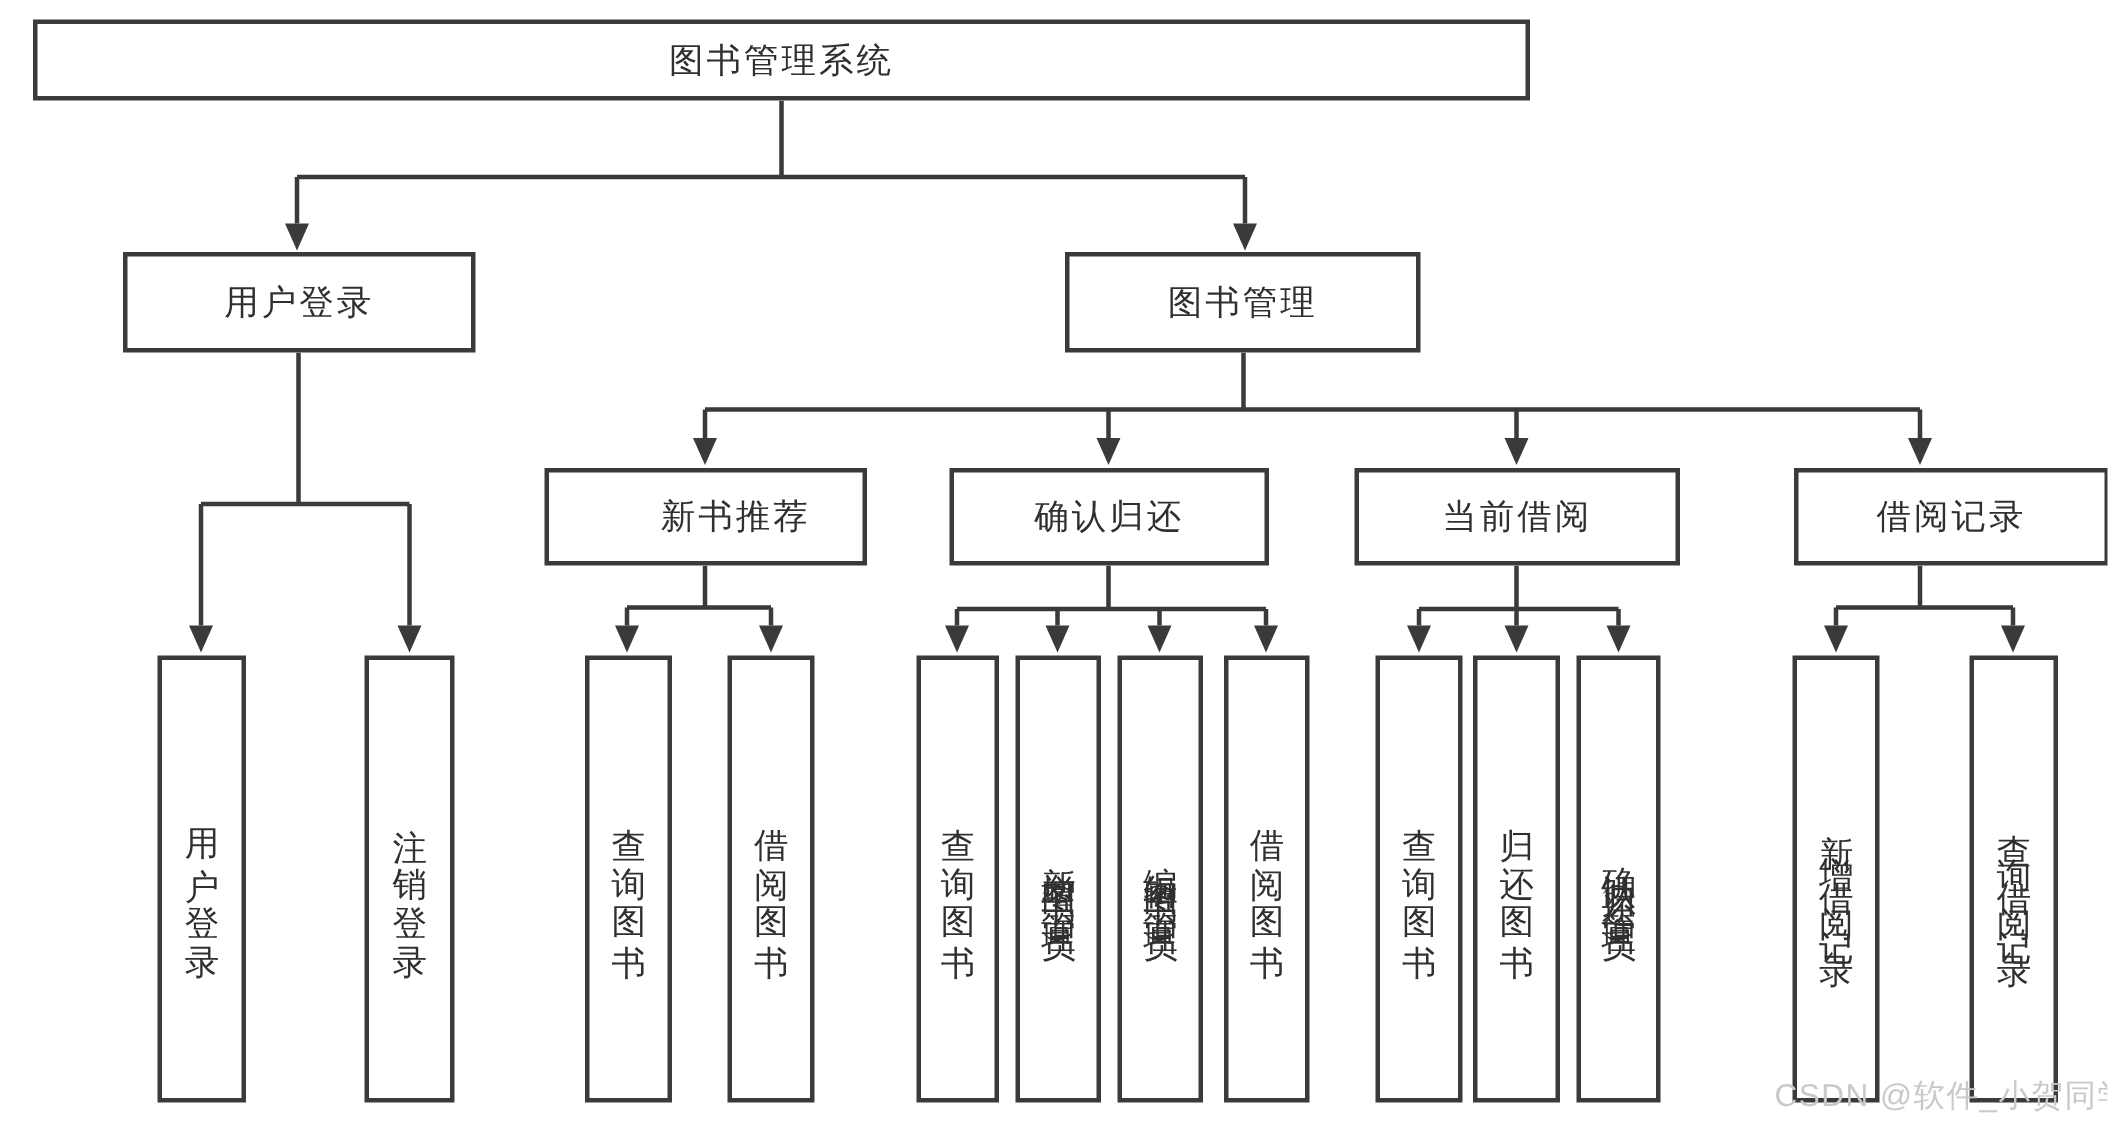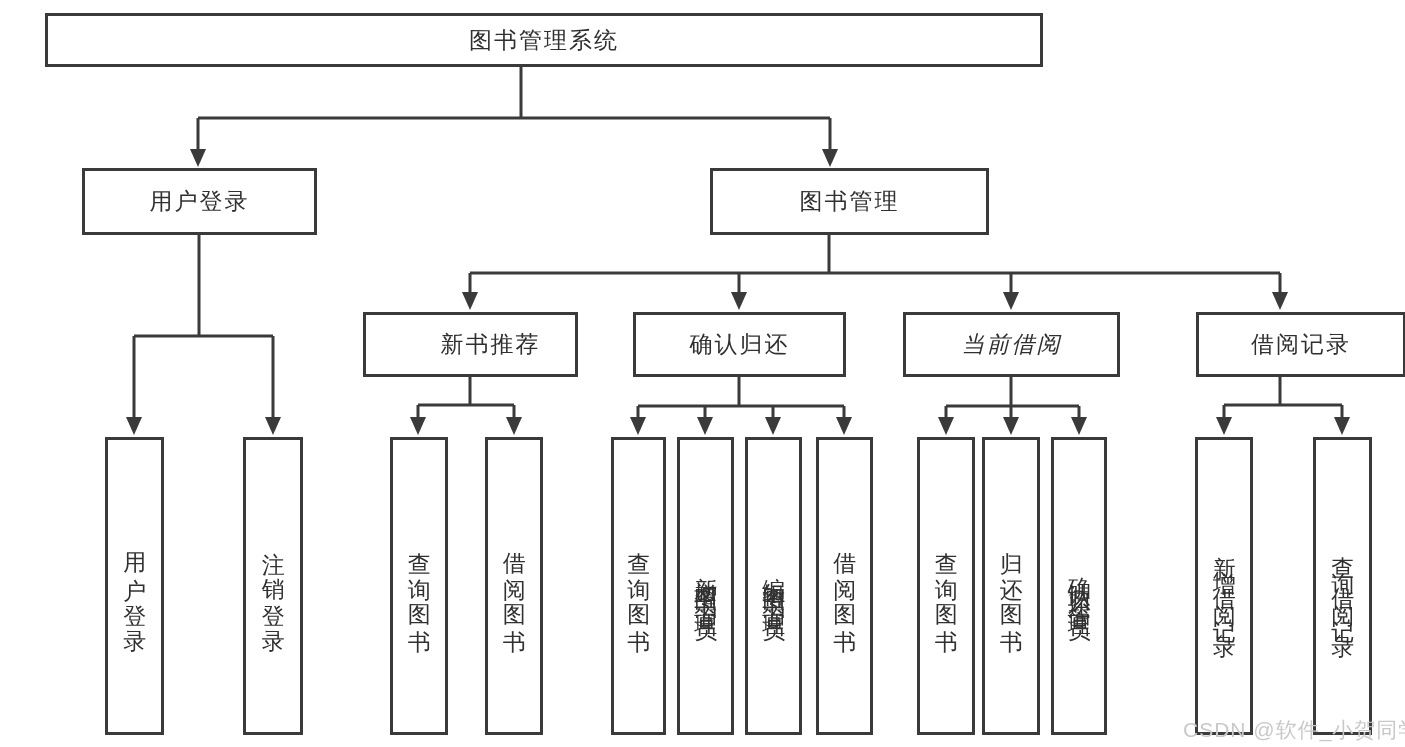--- a/index.html
+++ b/index.html
@@ -98,28 +98,28 @@
       <polygon points="765,417 781,417 773,435"></polygon>
       <polygon points="836,417 852,417 844,435"></polygon>
       <polygon points="938,417 954,417 946,435"></polygon>
       <polygon points="1003,417 1019,417 1011,435"></polygon>
       <polygon points="1071,417 1087,417 1079,435"></polygon>
       <polygon points="1216,417 1232,417 1224,435"></polygon>
       <polygon points="1334,417 1350,417 1342,435"></polygon>
     </g>
   </svg>
 
-  <div class="hnode" style="left:22px; top:13px; width:998px; height:54px;margin-left:23px;">图书管理系统</div>
+  <div class="hnode" style="left:22px; top:13px; width:998px; height:54px;">图书管理系统</div>
 
   <div class="hnode" style="left:82px; top:168px; width:235px; height:67px;">用户登录</div>
-  <div class="hnode" style="left:710px; top:168px; width:279px; height:67px;">图书管理</div>
+  <div class="hnode" style="left:710px; top:168px; width:237px; height:67px;">图书管理</div>
 
   <div class="hnode" style="left:363px; top:312px; width:215px; height:65px;padding-left:40px;">新书推荐</div>
   <div class="hnode" style="left:633px; top:312px; width:213px; height:65px;">确认归还</div>
-  <div class="hnode" style="left:903px; top:312px; width:217px; height:65px;font-style:italic;">当前借阅</div>
+  <div class="hnode" style="left:903px; top:312px; width:217px; height:65px;">当前借阅</div>
   <div class="hnode" style="left:1196px; top:312px; width:210px; height:65px;">借阅记录</div>
 
   <div class="vnode" style="left:105px; width:59px;">
     <span class="vtext sp4">用户登录</span>
   </div>
   <div class="vnode" style="left:243px; width:60px;">
     <span class="vtext sp4">注销登录</span>
   </div>
 
   <div class="vnode" style="left:390px; width:58px;">

